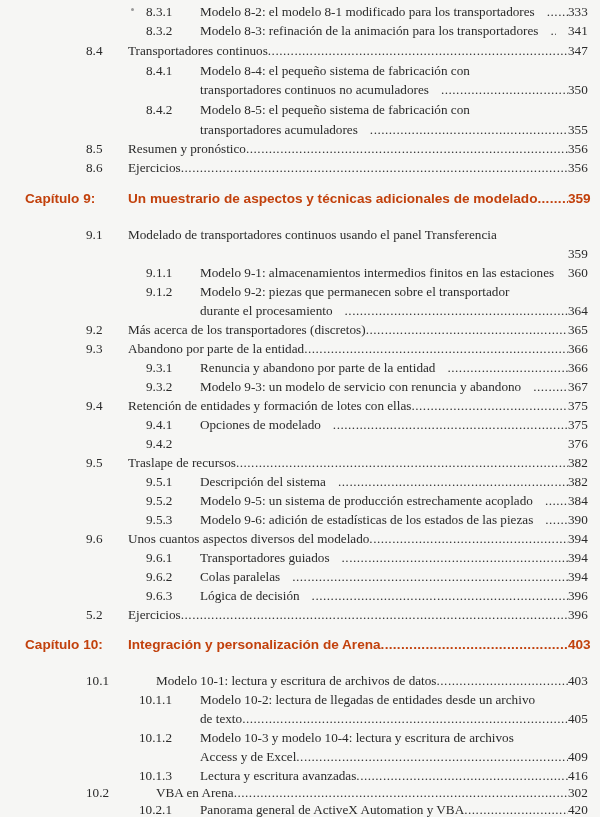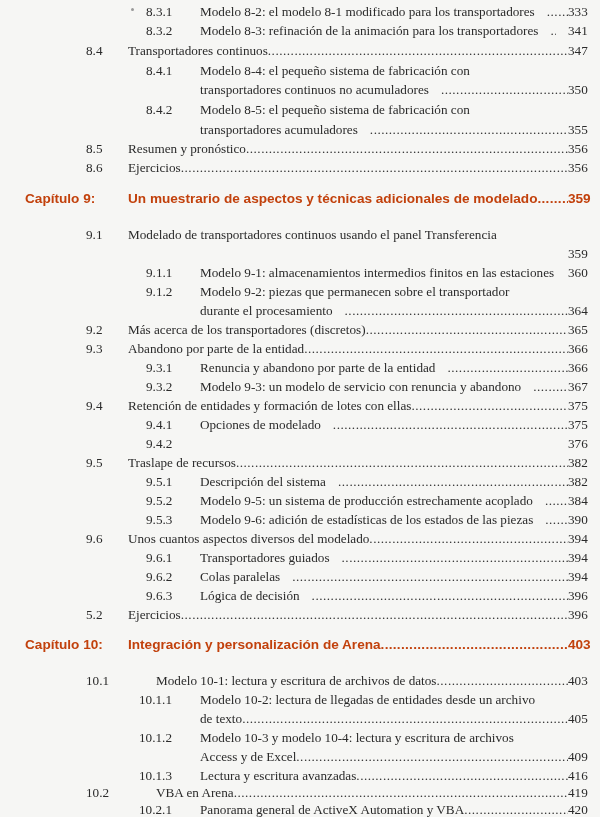--- a/index.html
+++ b/index.html
@@ -411,21 +411,21 @@
         <span class="dots"></span>
       </span>
     <span class="page-num">416</span>
   </div>
   <div class="row" style="top:784px">
     <span class="num l4">10.2</span>
     <span class="title l4">
         <span class="txt">VBA en Arena</span>
         <span class="dots"></span>
       </span>
-    <span class="page-num">419</span>
+    <span class="page-num">302</span>
   </div>
   <div class="row" style="top:801px">
     <span class="num l3">10.2.1</span>
     <span class="title l3">
         <span class="txt">Panorama general de ActiveX Automation y VBA</span>
         <span class="dots"></span>
       </span>
     <span class="page-num">420</span>
   </div>
 

